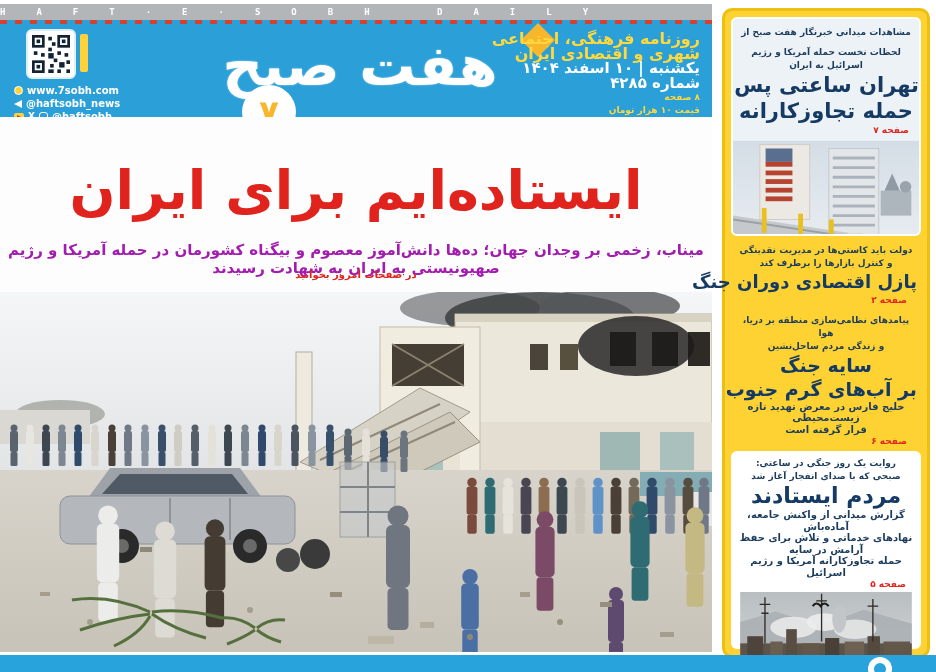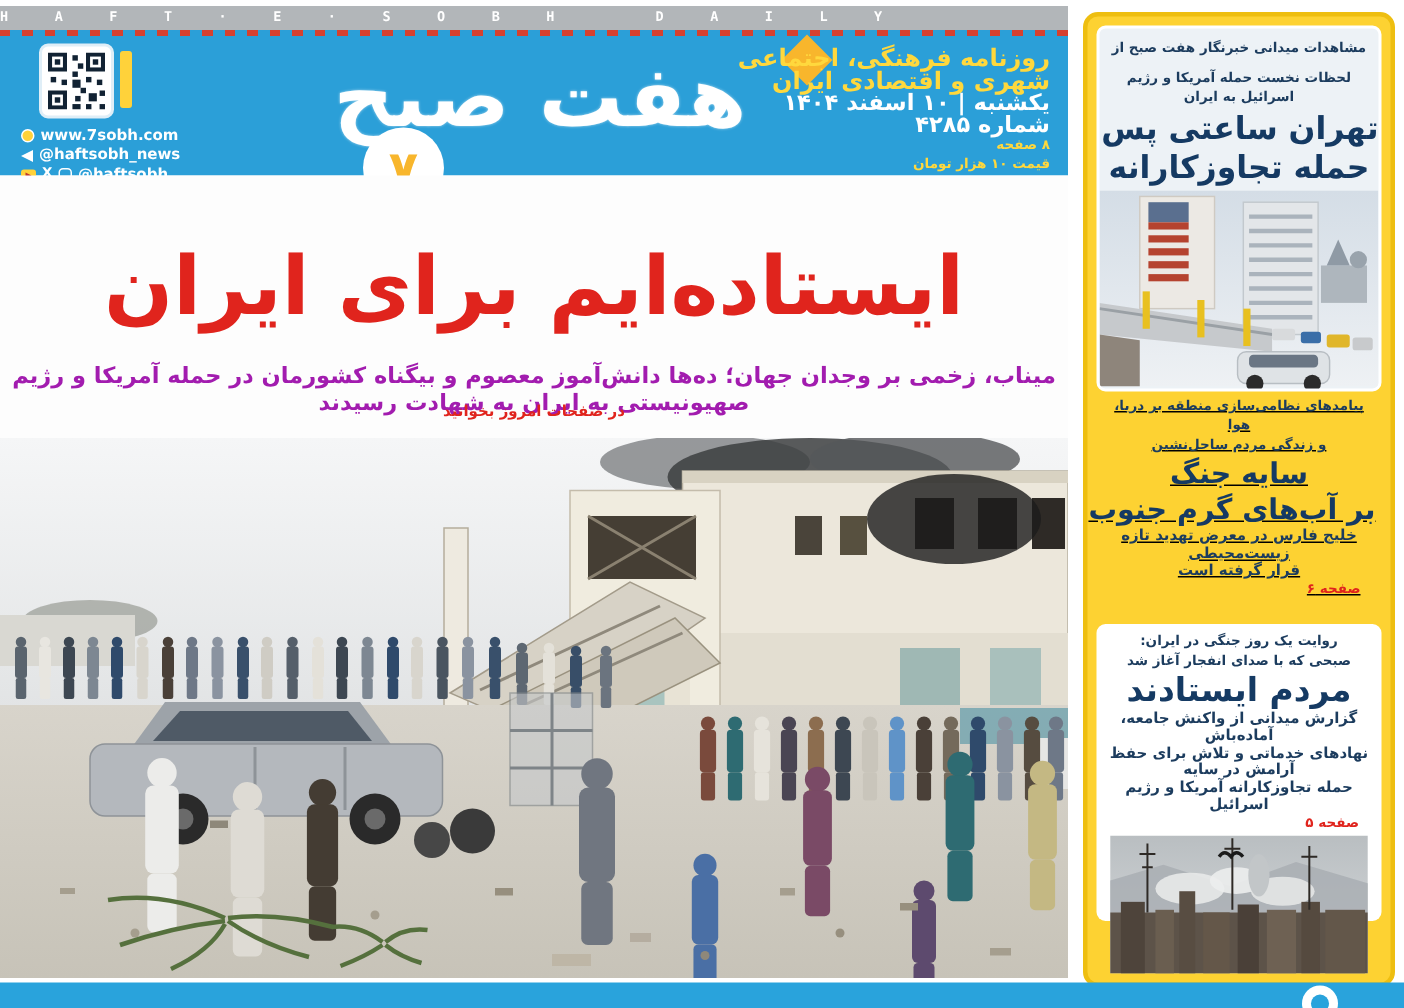--- a/index.html
+++ b/index.html
@@ -54,21 +54,21 @@
   .story-card { background:#edf2f6; border:2px solid #fff; border-radius:6px; overflow:hidden; }
   .s1 { height:244px; }
   .s-kicker { font-size:9px; font-weight:bold; color:#1c3c5e; text-align:center; line-height:13px; }
   .s1 .s-kicker { padding-top:7px; }
   .s-headline { font-size:21px; font-weight:bold; color:#153a63; text-align:center; line-height:26px; white-space:nowrap; }
   .s-page { font-size:9px; font-weight:bold; color:#e0241d; text-align:left; direction:ltr; padding:0 0 2px 10px; line-height:12px; }
   .sidebar .s-page { text-align:right; direction:rtl; padding:0 10px 2px 0; }
   .s-photo { display:block; width:100%; }
   .s2 { padding:8px 4px 2px; }
   .s2 .s-headline { font-size:18px; line-height:24px; }
-  .s3 { padding:4px 4px 15px;text-decoration:underline; }
+  .s3 { padding:4px 4px 2px; }
   .s3 .s-headline { font-size:19px; line-height:24px; }
   .s-sub { font-size:10px; font-weight:bold; color:#1c3c5e; text-align:center; line-height:11.5px; }
   .s4 { background:#fff; border-radius:6px; padding:6px 5px 5px; height:198px; }
   .s4 .s-headline { font-size:22px; line-height:26px; }
   .s4 svg { border-radius:4px; }
 
   
   .bottom-bar { position:absolute; left:0; bottom:0; width:936px; height:17px; background:#29a3dc; overflow:hidden; }
   .swirl { position:absolute; right:44px; top:2px; width:24px; height:24px; background:#fff; border-radius:50%; }
   .swirl:after { content:""; position:absolute; left:6px; top:6px; width:12px; height:12px; background:#29a3dc; border-radius:50%; }
@@ -361,20 +361,21 @@
     </g>
   </svg>
 
   <aside class="sidebar">
 
     <div class="story-card s1">
       <div class="s-kicker">مشاهدات میدانی خبرنگار هفت صبح از</div>
       <div class="s-kicker">لحظات نخست حمله آمریکا و رژیم اسرائیل به ایران</div>
       <div class="s-headline">تهران ساعتی پس از</div>
       <div class="s-headline">حمله تجاوزکارانه</div>
+      <div class="s-page">صفحه ۷</div>
       <svg class="s-photo" viewBox="0 0 194 136" height="136">
         <defs>
             <linearGradient id="ssky" x1="0" y1="0" x2="0" y2="1">
           <stop offset="0" stop-color="#d4dde6"></stop>
               <stop offset="1" stop-color="#eef1f4"></stop>
             </linearGradient>
           </defs>
         <rect width="194" height="136" fill="url(#ssky)"></rect>
         <rect x="100" y="8" width="52" height="92" fill="#e3e6e9" stroke="#c2c8cd"></rect>
         <path d="M104,18 h44 M104,28 h44 M104,38 h44 M104,48 h44 M104,58 h44 M104,68 h44 M104,78 h44 M104,88 h44" stroke="#aab3bc" stroke-width="3"></path>
@@ -404,33 +405,39 @@
             <rect x="176" y="102" width="14" height="9" rx="2" fill="#c8cacc"></rect>
         </g>
         <rect x="96" y="112" width="64" height="22" rx="6" fill="#dfe3e6" stroke="#b8bec3"></rect>
         <rect x="104" y="114" width="48" height="9" rx="3" fill="#6a7684"></rect>
         <circle cx="108" cy="134" r="6" fill="#2b2b2b"></circle>
           <circle cx="148" cy="134" r="6" fill="#2b2b2b"></circle>
         <polygon points="0,100 28,104 28,136 0,136" fill="#8e857b"></polygon>
       </svg>
     </div>
 
+    <div class="s2">
+      <div class="s-kicker">دولت باید کاستی‌ها در مدیریت نقدینگی</div>
+      <div class="s-kicker">و کنترل بازارها را برطرف کند</div>
+      <div class="s-headline">پازل اقتصادی دوران جنگ</div>
+      <div class="s-page">صفحه ۲</div>
+    </div>
 
     <div class="s3">
       <div class="s-kicker">پیامدهای نظامی‌سازی منطقه بر دریا، هوا</div>
       <div class="s-kicker">و زندگی مردم ساحل‌نشین</div>
       <div class="s-headline">سایه جنگ</div>
       <div class="s-headline">بر آب‌های گرم جنوب</div>
       <div class="s-sub">خلیج فارس در معرض تهدید تازه زیست‌محیطی</div>
       <div class="s-sub">قرار گرفته است</div>
       <div class="s-page">صفحه ۶</div>
     </div>
 
     <div class="s4">
-      <div class="s-kicker">روایت یک روز جنگی در ایران:</div>
+      <div class="s-kicker">روایت یک روز جنگی در ساعتی:</div>
       <div class="s-kicker">صبحی که با صدای انفجار آغاز شد</div>
       <div class="s-headline">مردم ایستادند</div>
       <div class="s-sub">گزارش میدانی از واکنش جامعه، آماده‌باش</div>
       <div class="s-sub">نهادهای خدماتی و تلاش برای حفظ آرامش در سایه</div>
       <div class="s-sub">حمله تجاوزکارانه آمریکا و رژیم اسرائیل</div>
       <div class="s-page">صفحه ۵</div>
       <svg class="s-photo" viewBox="0 0 194 104" height="92">
         <defs>
             <linearGradient id="hsky" x1="0" y1="0" x2="0" y2="1">
           <stop offset="0" stop-color="#b9bec1"></stop>

